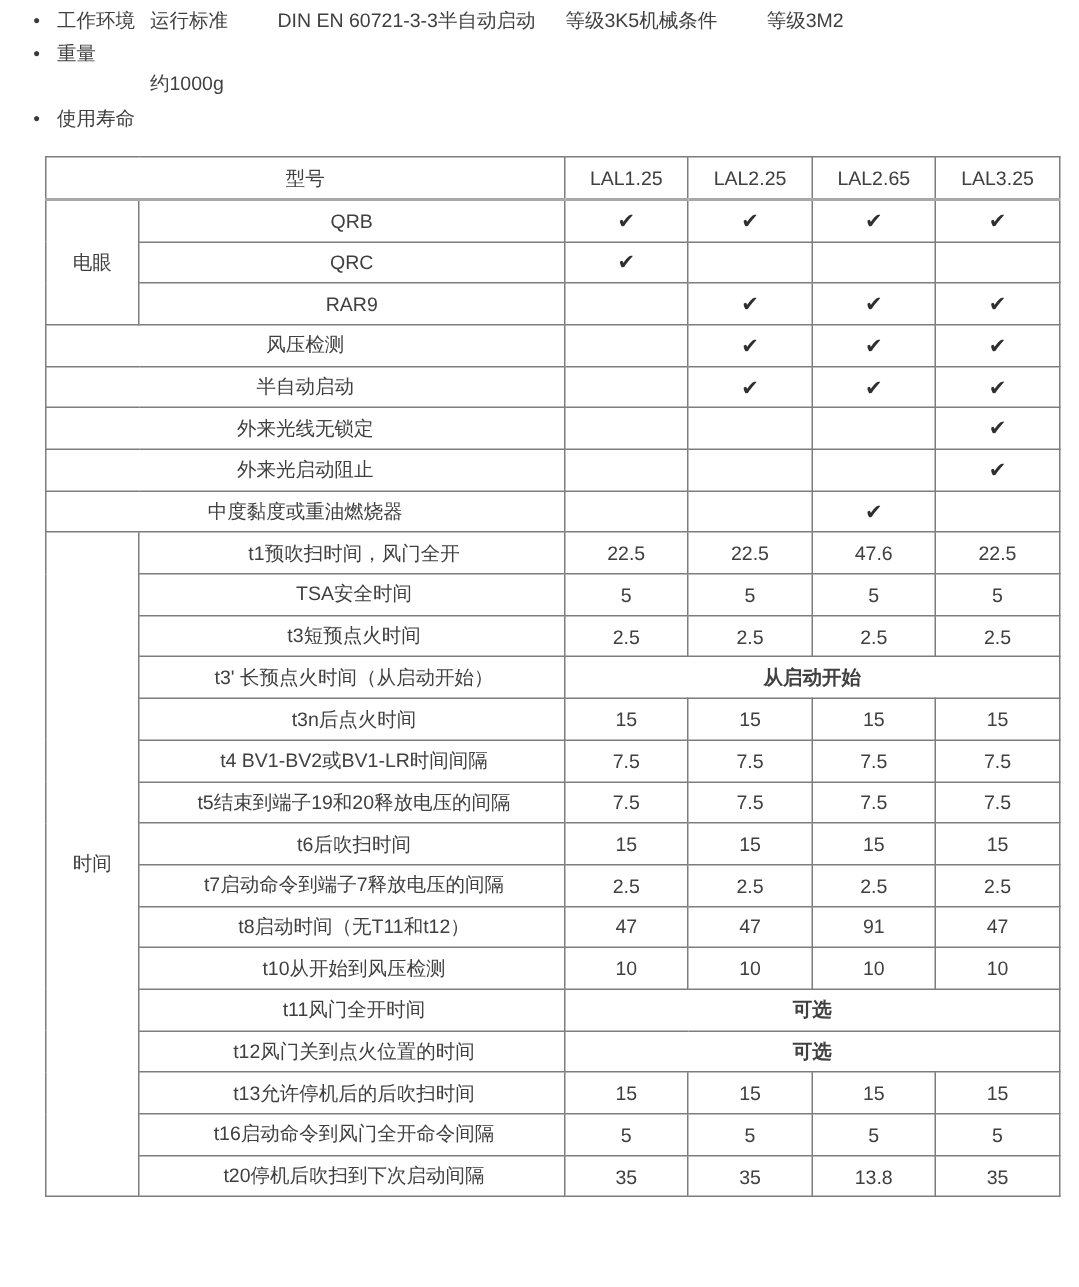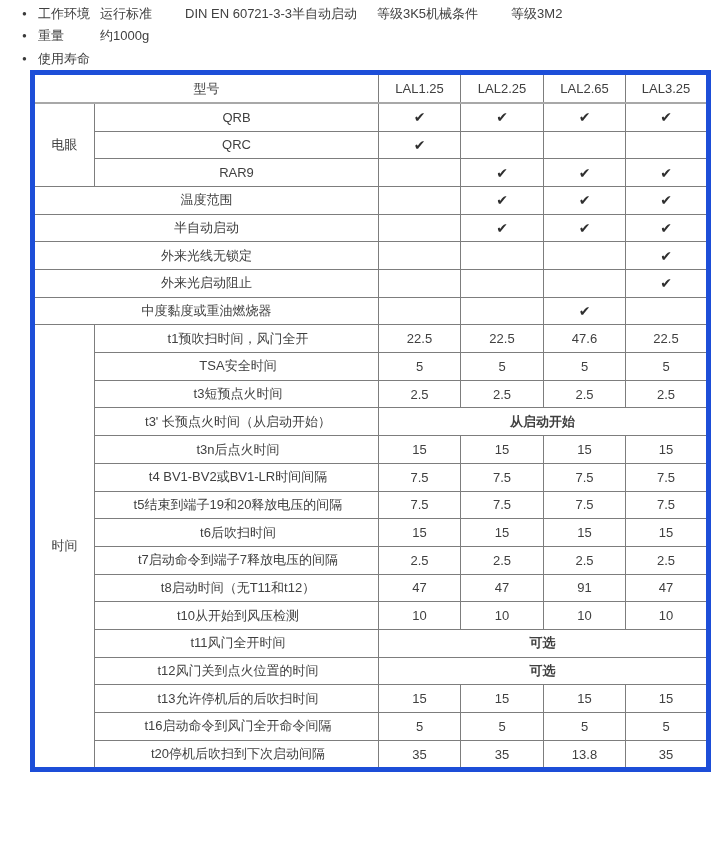--- a/index.html
+++ b/index.html
@@ -10,31 +10,31 @@
     -webkit-font-smoothing:antialiased;
   }
 
   
   .specs{padding-top:3px;}
   .spec-item{display:flex;align-items:flex-start;padding-left:22px;}
   .bullet{
     width:16px;flex:0 0 16px;font-size:8px;line-height:22.4px;color:#3a3a3a;
   }
   .spec-label{width:62px;flex:0 0 62px;line-height:22.4px;}
-  .spec-value{line-height:22.4px;}
+  .spec-value{line-height:22.4px;margin-top:20px;}
   .spec-subrows{display:flex;flex-direction:row;justify-content:flex-end;}
   .subrow{display:flex;line-height:22.4px;}
   .sub-key{width:85px;flex:0 0 85px;}
   .sub-val{white-space:nowrap;}
 
   
   table.mt{
     border-collapse:collapse;table-layout:fixed;
-    width:676px;margin-left:30px;margin-top:0;
-    border:5px solid #1d4ed8;
+    width:676px;margin-left:30px;margin-top:14px;
+    border:1px solid #1d4ed8;
   }
   table.mt td{
     border:1px solid #7d7d7d;
     height:26.7px;padding:0 2px;
     text-align:center;vertical-align:middle;
     font-size:13px;color:#404040;
     overflow:hidden;white-space:nowrap;
   }
   table.mt thead td{border-bottom:2px solid #a8a8a8;}
   td.label-cell.left{text-align:center;padding-left:5px;}
@@ -114,21 +114,21 @@
         <td class="value-cell"></td>
       </tr>
       <tr>
         <td class="label-cell">RAR9</td>
         <td class="value-cell"></td>
         <td class="value-cell check">✔</td>
         <td class="value-cell check">✔</td>
         <td class="value-cell check">✔</td>
       </tr>
       <tr>
-        <td class="label-cell" colspan="2">温度范围</td>
+        <td class="label-cell" colspan="2">风压检测</td>
         <td class="value-cell"></td>
         <td class="value-cell check">✔</td>
         <td class="value-cell check">✔</td>
         <td class="value-cell check">✔</td>
       </tr>
       <tr>
         <td class="label-cell" colspan="2">半自动启动</td>
         <td class="value-cell"></td>
         <td class="value-cell check">✔</td>
         <td class="value-cell check">✔</td>

